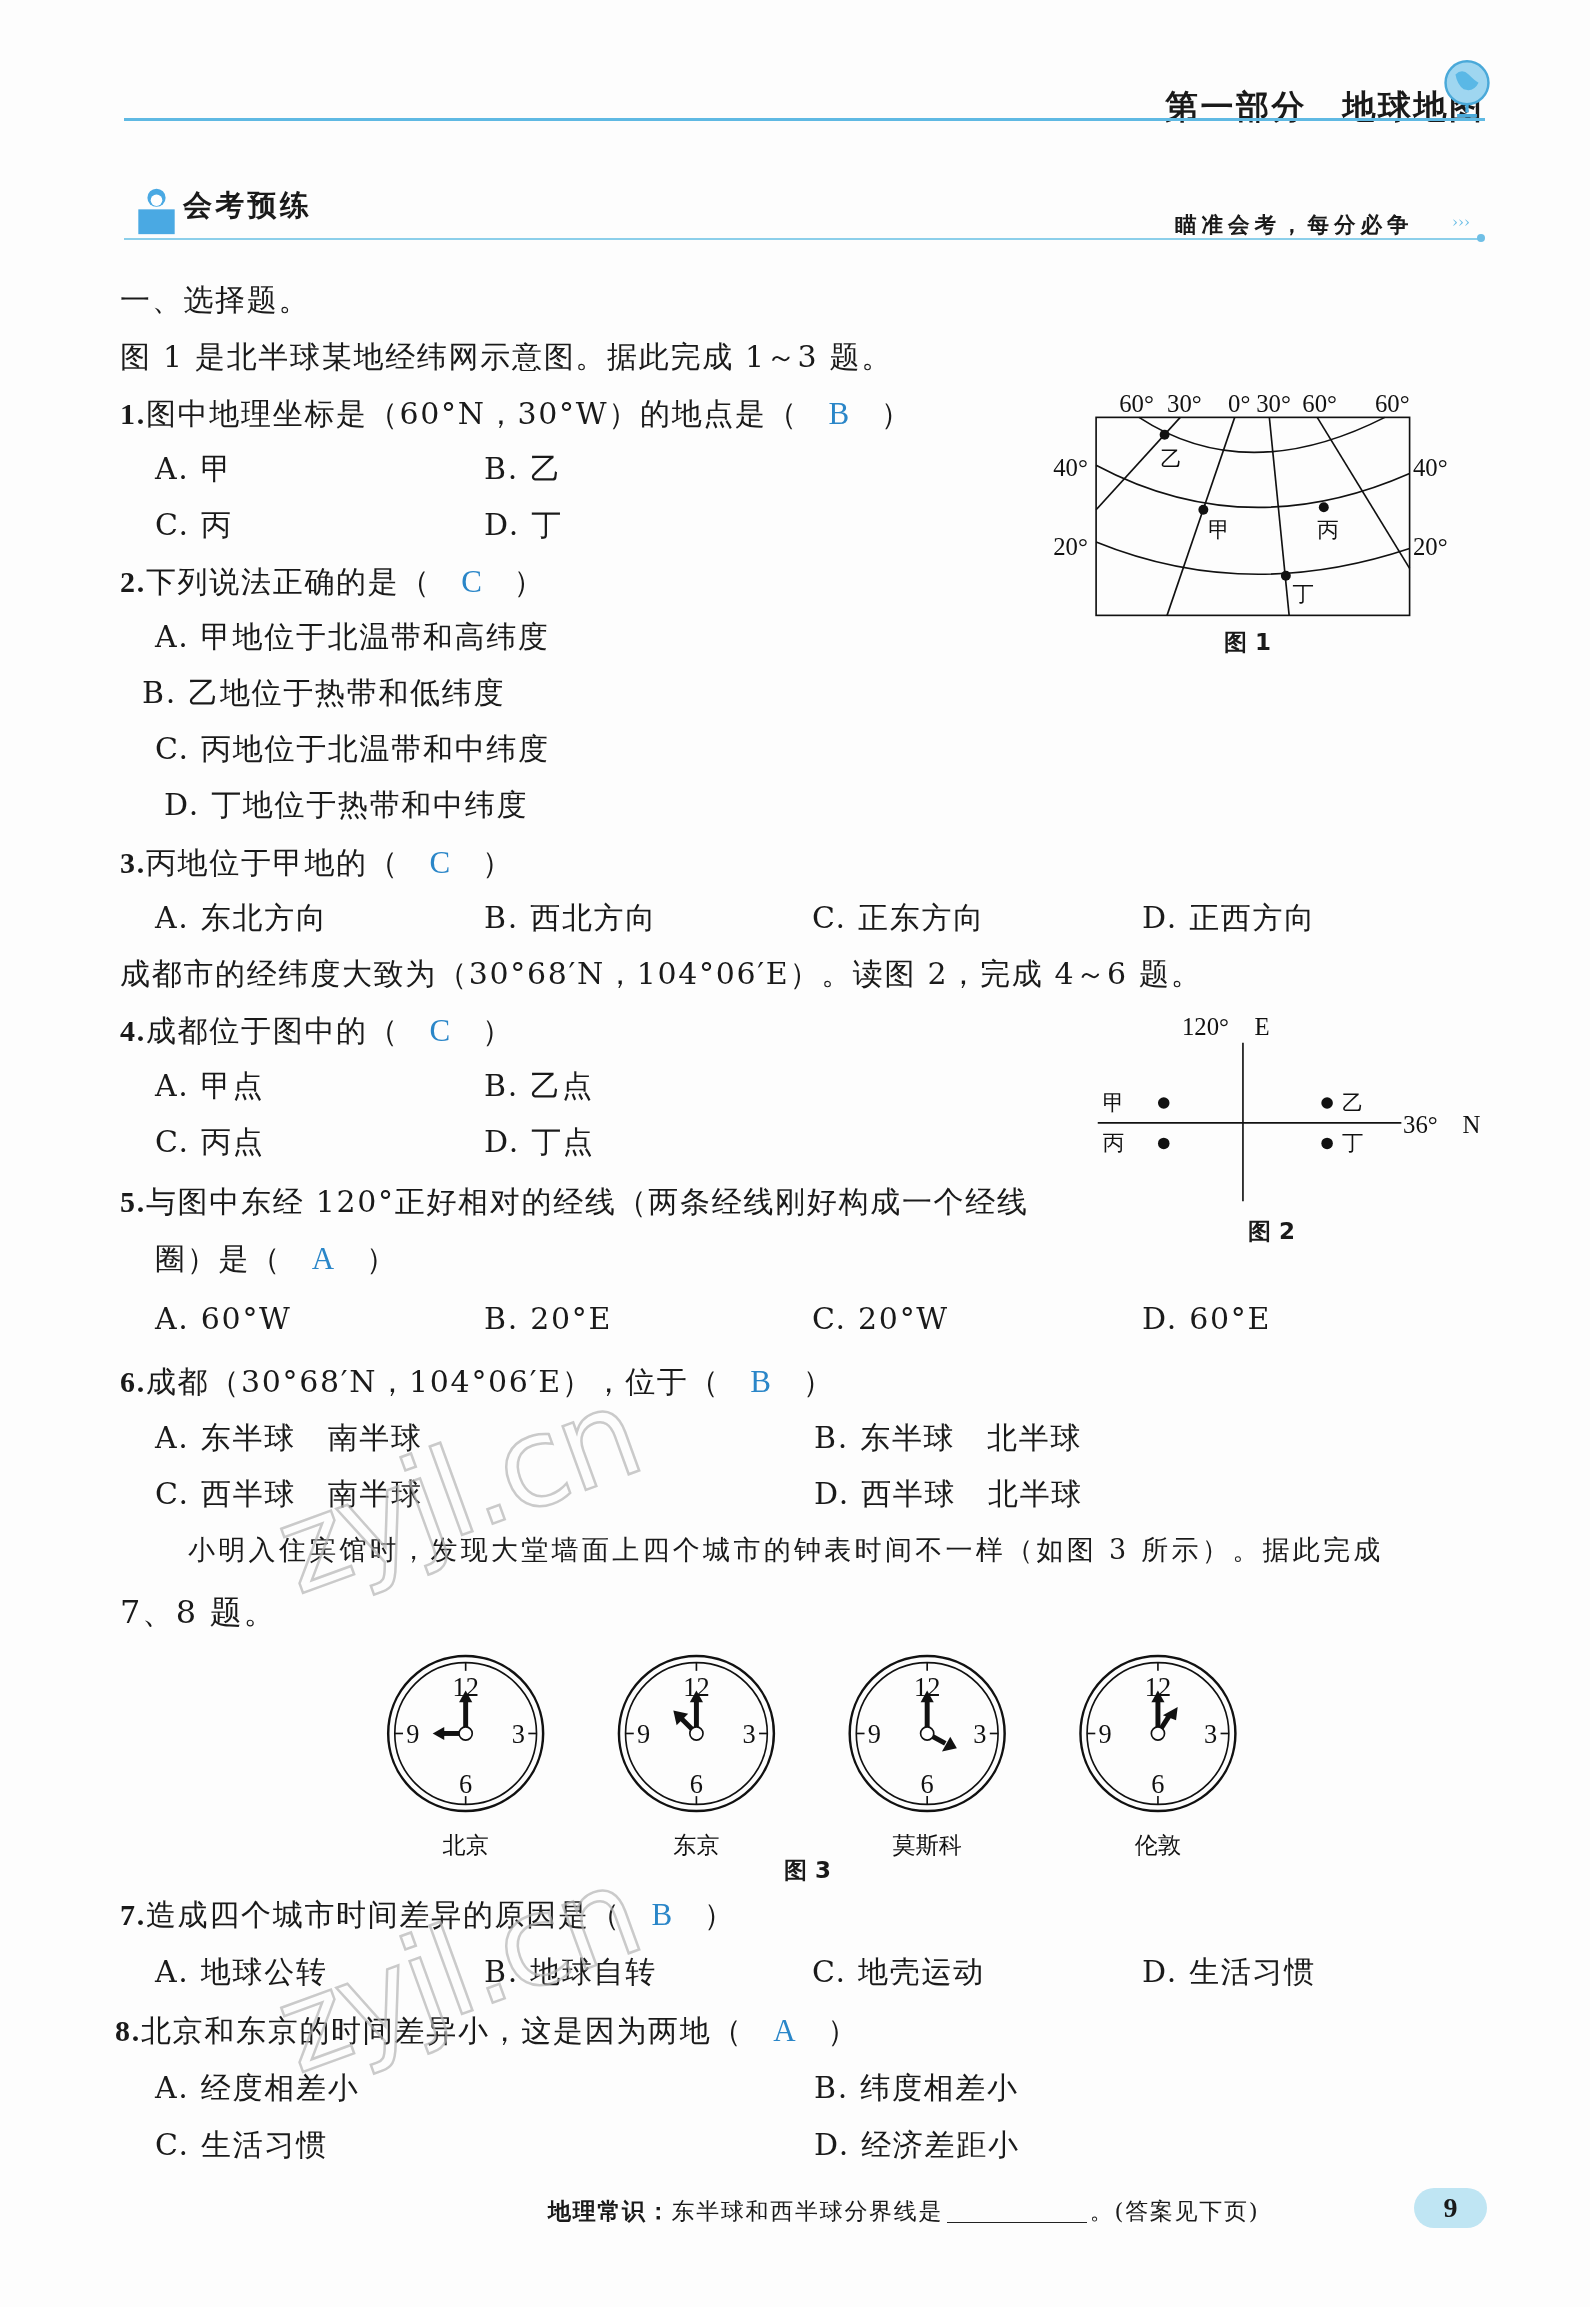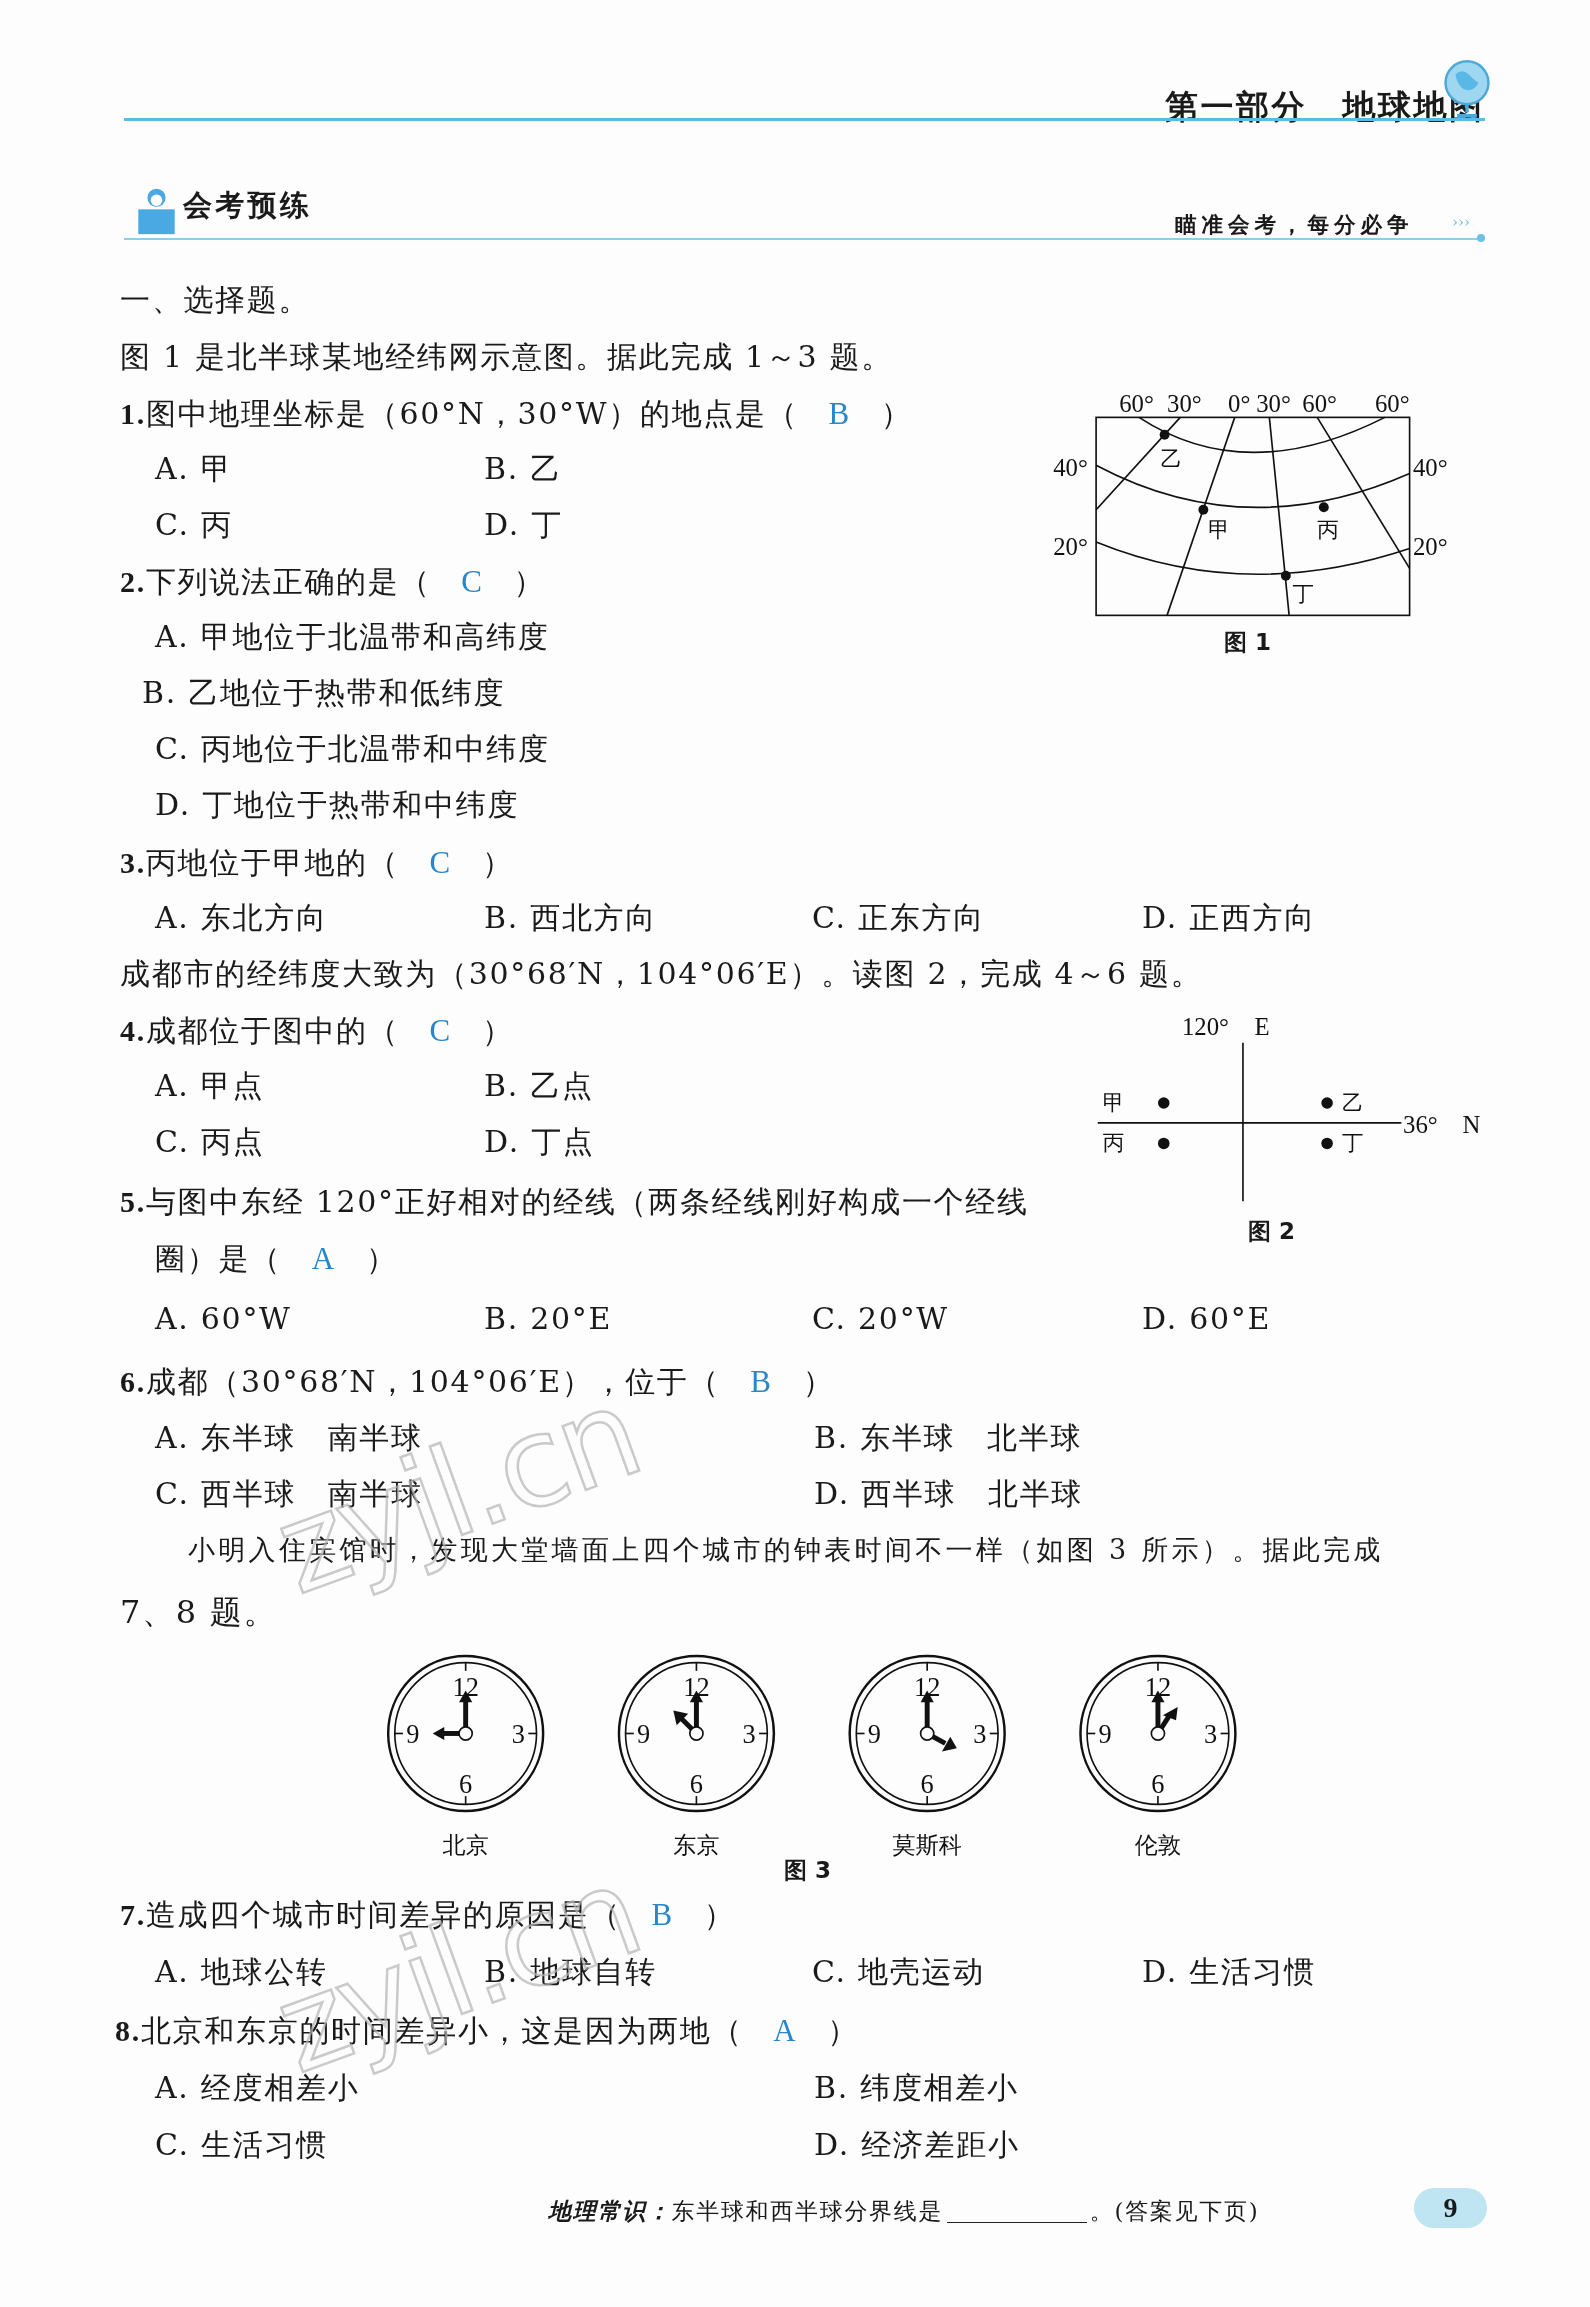--- a/index.html
+++ b/index.html
@@ -16,21 +16,21 @@
   .header-line { left: 124px; top: 118px; width: 1361px; height: 2.5px; background: #5fb9e3; }
   .globe { left: 1442px; top: 58px; width: 50px; height: 66px; }
 
   .section-title { left: 183px; top: 186px; font-size: 29px; font-family: "DejaVu Sans", sans-serif; font-weight: bold; letter-spacing: 3.3px; }
   .person-icon { left: 135px; top: 186px; width: 43px; height: 50px; }
   .section-line { left: 124px; top: 238px; width: 1360px; height: 1.7px; background: #8ccfea; }
   .slogan { left: 1175px; top: 210px; font-size: 21.5px; font-weight: bold; font-family: "DejaVu Sans", sans-serif; letter-spacing: 5px; }
   .slogan-arrows { left: 1452px; top: 213px; font-size: 15px; color: #6fbfe6; }
   .slogan-dot { left: 1477px; top: 234px; width: 8.3px; height: 8.3px; border-radius: 50%; background: #6fbfe6; }
 
-  .footer-tip-label { font-weight: bold; font-family: "DejaVu Sans", sans-serif; font-style: italic; }
+  .footer-tip-label { font-weight: bold; font-family: "DejaVu Sans", sans-serif; }
   .blank { display: inline-block; width: 140px; border-bottom: 1.7px solid #222; height: 25px; vertical-align: bottom; margin: 0 3.3px; }
   .page-badge { left: 1414px; top: 2188px; width: 73px; height: 40px; border-radius: 20px; background: #bfe5f3; text-align: center; font-size: 28px; font-weight: bold; line-height: 40px; font-family: "Liberation Serif", serif; }
 
   .watermark { font-family: "DejaVu Sans", sans-serif; font-size: 124px; color: transparent; -webkit-text-stroke: 2.5px #b5b5b5; transform: rotate(-20deg); opacity: 0.7; letter-spacing: -3.3px; }
   .fig-caption { font-size: 23px; font-family: "DejaVu Sans", sans-serif; font-weight: bold; }
 </style>
 </head>
 <body>
 
 <div class="abs header-title">第一部分　地球地图</div>
@@ -100,21 +100,21 @@
   </g>
 </svg>
 <div class="abs fig-caption" style="left:1224px;top:627px;">图 1</div>
 
 <div class="abs txt" style="left:120px;top:566px;">
   <span class="qnum">2.</span><span>下列说法正确的是（</span><span class="ans" style="margin:0 30px;">C</span><span>）</span>
 </div>
 <div class="abs txt" style="left:155px;top:622px;">A. 甲地位于北温带和高纬度</div>
 <div class="abs txt" style="left:142px;top:678px;">B. 乙地位于热带和低纬度</div>
 <div class="abs txt" style="left:155px;top:734px;">C. 丙地位于北温带和中纬度</div>
-<div class="abs txt" style="left:155px;top:790px;">D. 丁地位于热带和中纬度</div>
+<div class="abs txt" style="left:164px;top:790px;">D. 丁地位于热带和中纬度</div>
 
 <div class="abs txt" style="left:120px;top:847px;">
   <span class="qnum">3.</span><span>丙地位于甲地的（</span><span class="ans" style="margin:0 30px;">C</span><span>）</span>
 </div>
 <div class="abs txt" style="left:155px;top:903px;">A. 东北方向</div>
 <div class="abs txt" style="left:484px;top:903px;">B. 西北方向</div>
 <div class="abs txt" style="left:812px;top:903px;">C. 正东方向</div>
 <div class="abs txt" style="left:1142px;top:903px;">D. 正西方向</div>
 
 <div class="abs txt" style="left:120px;top:959px;">成都市的经纬度大致为（30°68′N，104°06′E）。读图 2，完成 4～6 题。</div>

